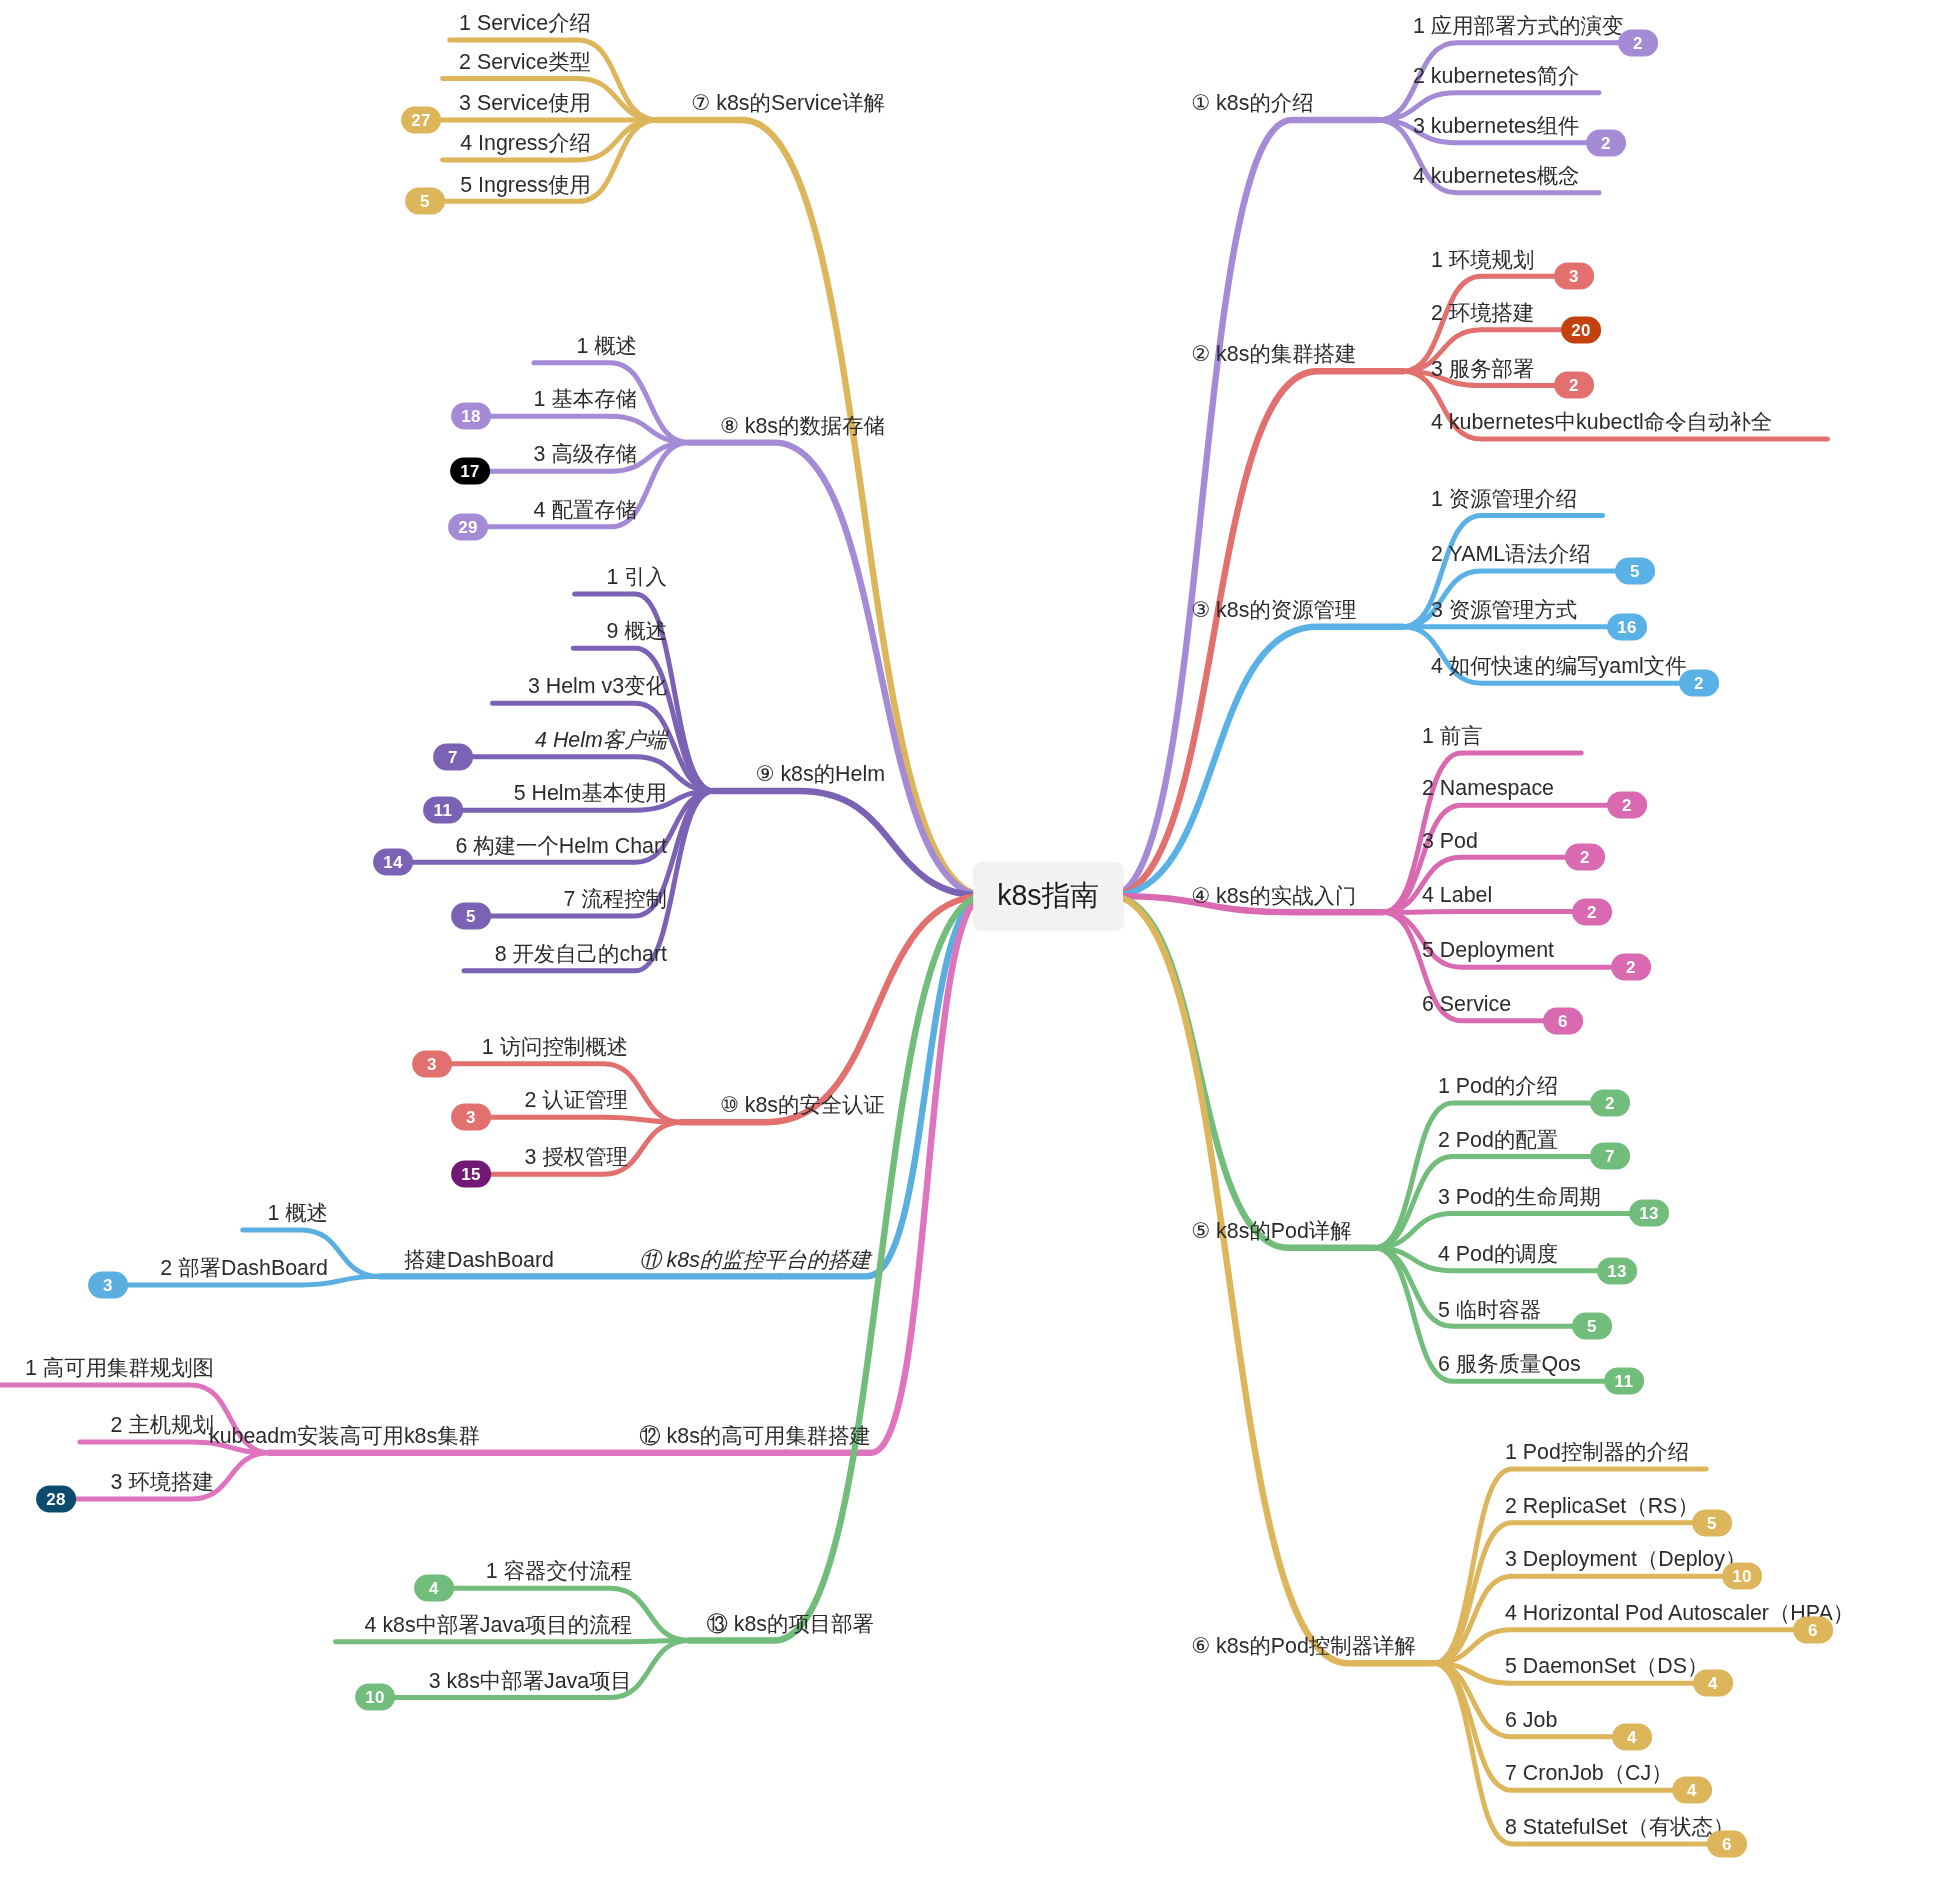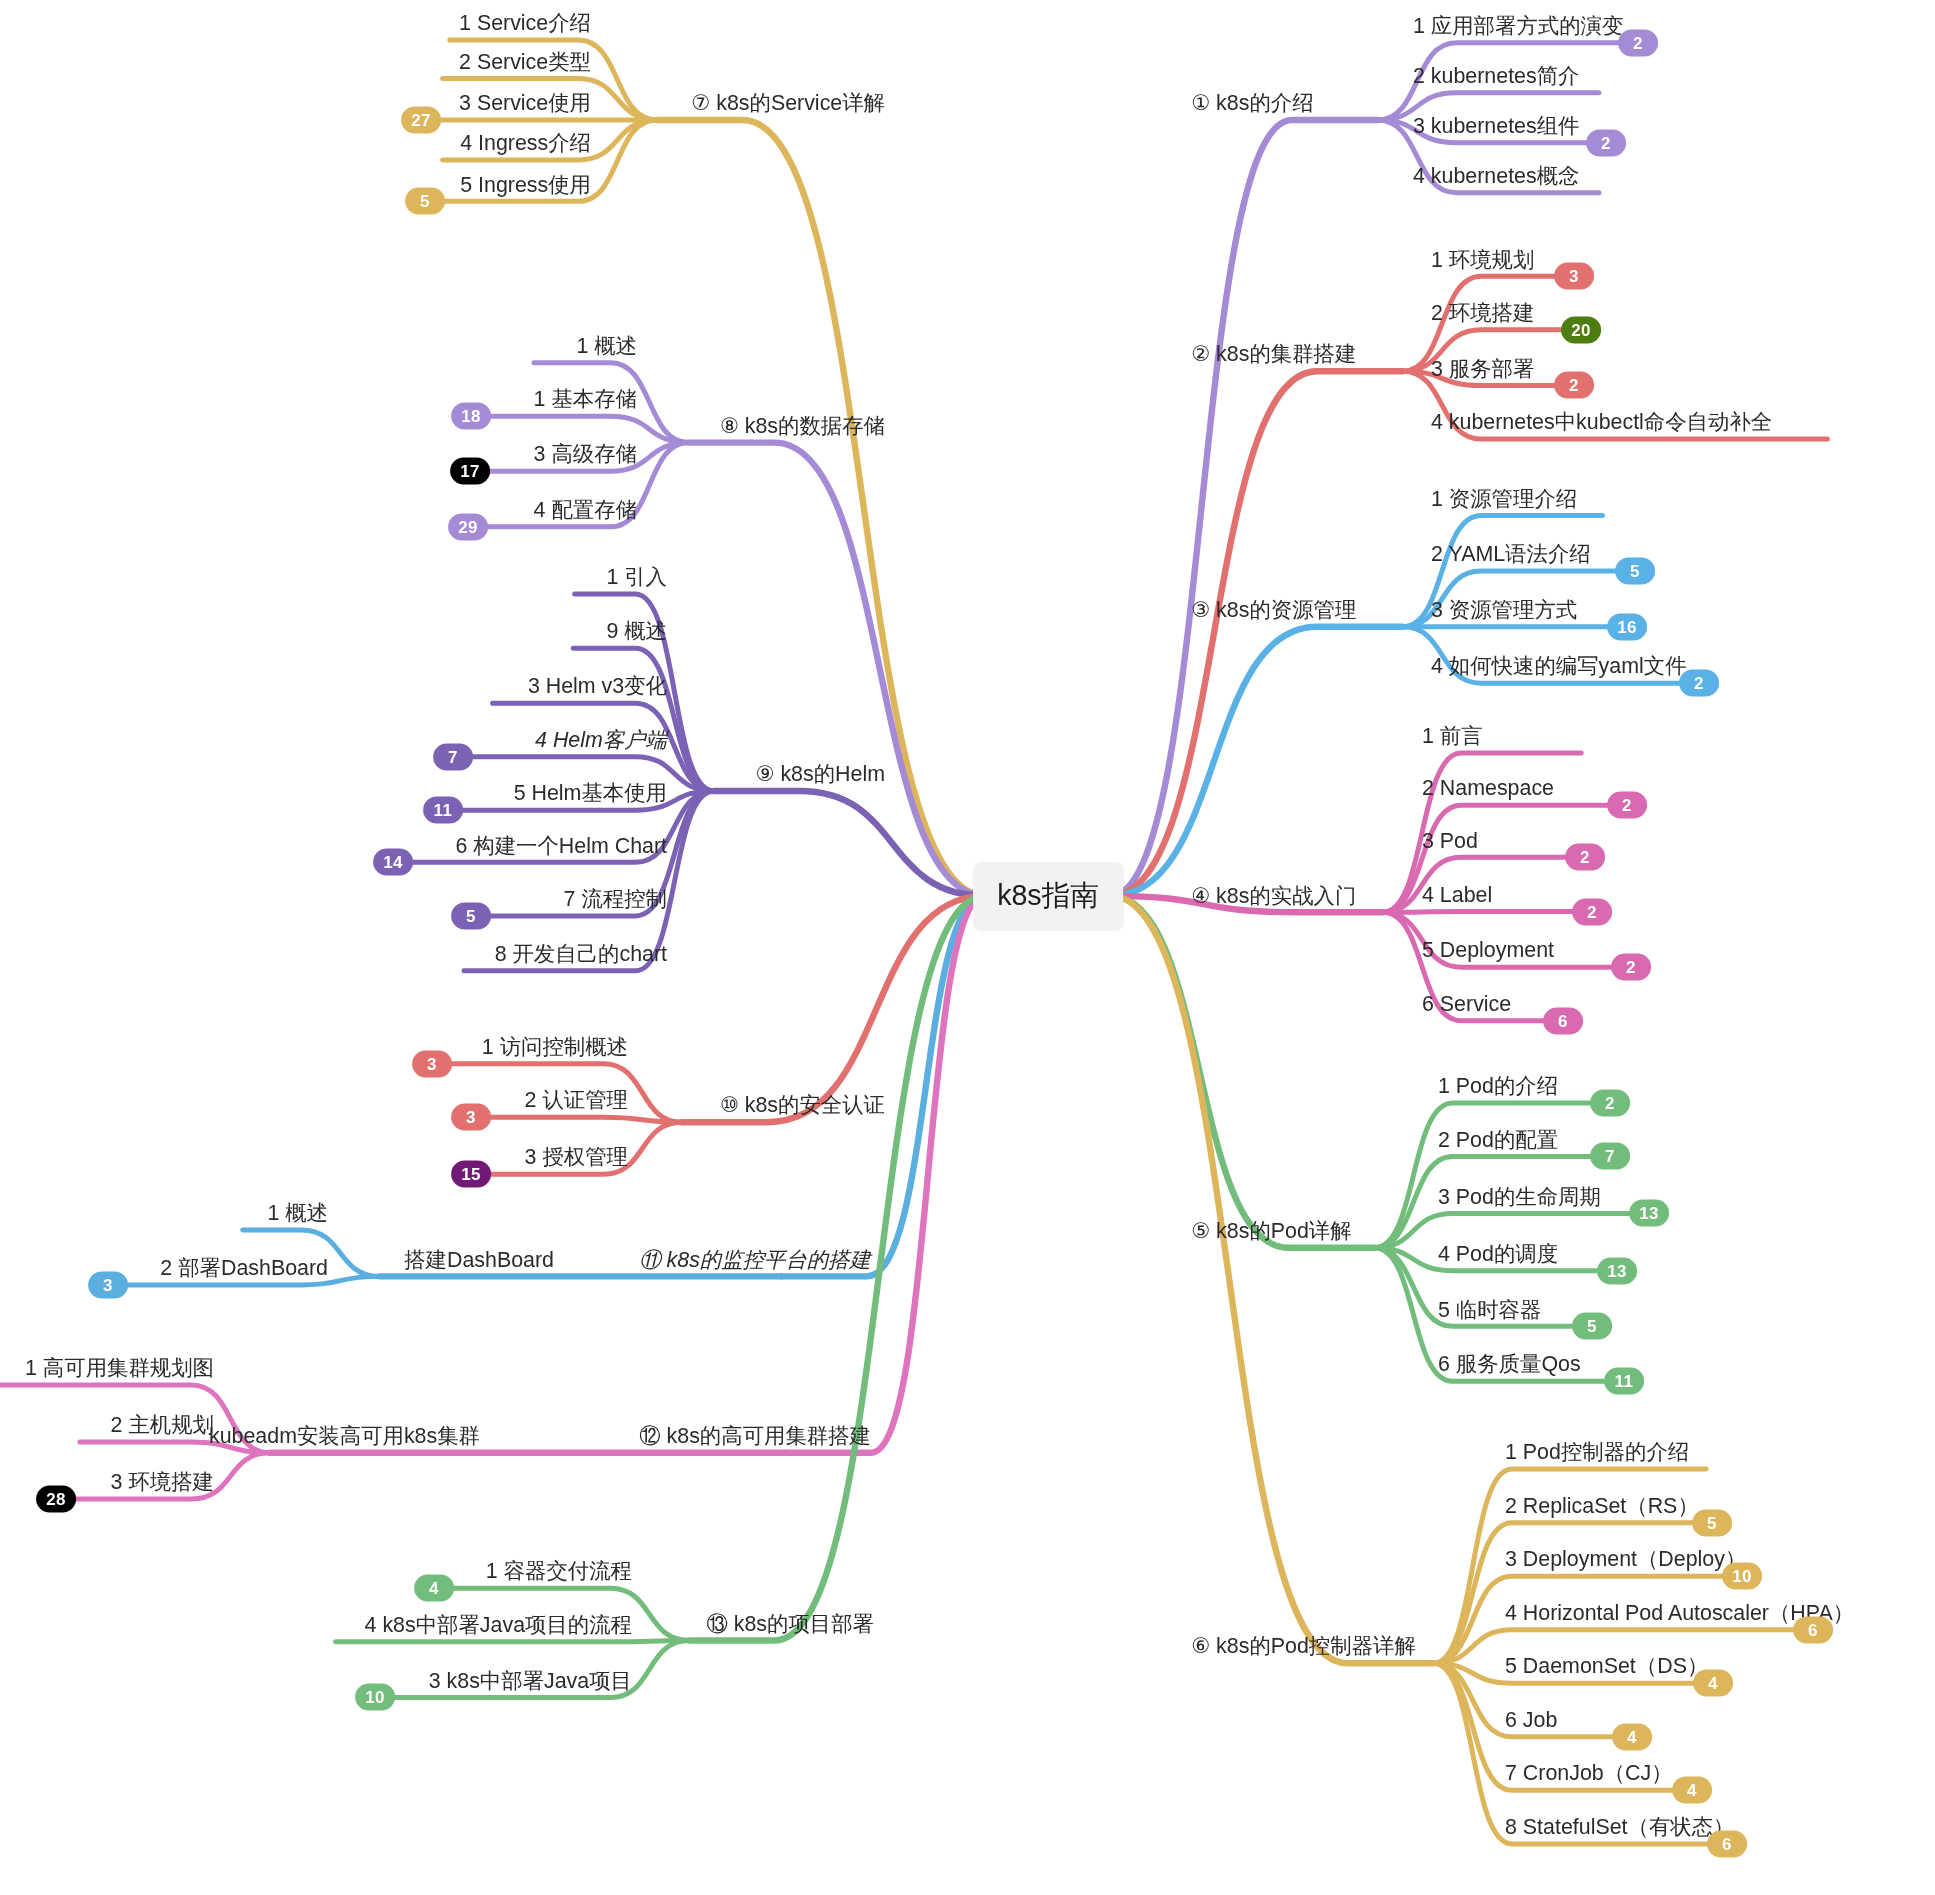--- a/index.html
+++ b/index.html
@@ -104,21 +104,21 @@
     <div class="lbl r" style="left: 1413px; top: 37px;">1 应用部署方式的演变</div>
     <div class="badge" style="left: 1638px; top: 43px; background: rgb(165, 138, 214);">2</div>
     <div class="lbl r" style="left: 1413px; top: 87px;">2 kubernetes简介</div>
     <div class="lbl r" style="left: 1413px; top: 137px;">3 kubernetes组件</div>
     <div class="badge" style="left: 1606px; top: 143px; background: rgb(165, 138, 214);">2</div>
     <div class="lbl r" style="left: 1413px; top: 187px;">4 kubernetes概念</div>
     <div class="lbl r" style="left: 1191px; top: 365px;">② k8s的集群搭建</div>
     <div class="lbl r" style="left: 1431px; top: 271px;">1 环境规划</div>
     <div class="badge" style="left: 1574px; top: 276px; background: rgb(226, 112, 110);">3</div>
     <div class="lbl r" style="left: 1431px; top: 324px;">2 环境搭建</div>
-    <div class="badge" style="left: 1581px; top: 330px; background: #4d7c0f;">20</div>
+    <div class="badge" style="left: 1581px; top: 330px; background: #c2410c;">20</div>
     <div class="lbl r" style="left: 1431px; top: 380px;">3 服务部署</div>
     <div class="badge" style="left: 1574px; top: 385px; background: rgb(226, 112, 110);">2</div>
     <div class="lbl r" style="left: 1431px; top: 433px;">4 kubernetes中kubectl命令自动补全</div>
     <div class="lbl r" style="left: 1191px; top: 621px;">③ k8s的资源管理</div>
     <div class="lbl r" style="left: 1431px; top: 510px;">1 资源管理介绍</div>
     <div class="lbl r" style="left: 1431px; top: 565px;">2 YAML语法介绍</div>
     <div class="badge" style="left: 1635px; top: 571px; background: rgb(90, 177, 230);">5</div>
     <div class="lbl r" style="left: 1431px; top: 621px;">3 资源管理方式</div>
     <div class="badge" style="left: 1627px; top: 627px; background: rgb(90, 177, 230);">16</div>
     <div class="lbl r" style="left: 1431px; top: 677px;">4 如何快速的编写yaml文件</div>
@@ -203,21 +203,21 @@
     <div class="lbl ar" style="left: 871px; top: 1271px; font-style: italic;">⑪ k8s的监控平台的搭建</div>
     <div class="lbl ar" style="left: 554px; top: 1271px;">搭建DashBoard</div>
     <div class="lbl ar" style="left: 328px; top: 1224px;">1 概述</div>
     <div class="lbl ar" style="left: 328px; top: 1279px;">2 部署DashBoard</div>
     <div class="badge" style="left: 108px; top: 1285px; background: rgb(90, 174, 224);">3</div>
     <div class="lbl ar" style="left: 871px; top: 1447px;">⑫ k8s的高可用集群搭建</div>
     <div class="lbl ar" style="left: 480px; top: 1447px;">kubeadm安装高可用k8s集群</div>
     <div class="lbl ar" style="left: 214px; top: 1379px;">1 高可用集群规划图</div>
     <div class="lbl ar" style="left: 214px; top: 1436px;">2 主机规划</div>
     <div class="lbl ar" style="left: 214px; top: 1493px;">3 环境搭建</div>
-    <div class="badge" style="left: 56px; top: 1499px; background: #000000;">28</div>
+    <div class="badge" style="left: 56px; top: 1499px; background: #0c4a6e;">28</div>
     <div class="lbl ar" style="left: 874px; top: 1635px;">⑬ k8s的项目部署</div>
     <div class="lbl ar" style="left: 632px; top: 1582px;">1 容器交付流程</div>
     <div class="badge" style="left: 434px; top: 1588px; background: rgb(114, 189, 123);">4</div>
     <div class="lbl ar" style="left: 632px; top: 1636px;">4 k8s中部署Java项目的流程</div>
     <div class="lbl ar" style="left: 632px; top: 1692px;">3 k8s中部署Java项目</div>
     <div class="badge" style="left: 375px; top: 1697px; background: rgb(114, 189, 123);">10</div>
   </div>
 
 
 </body></html>

